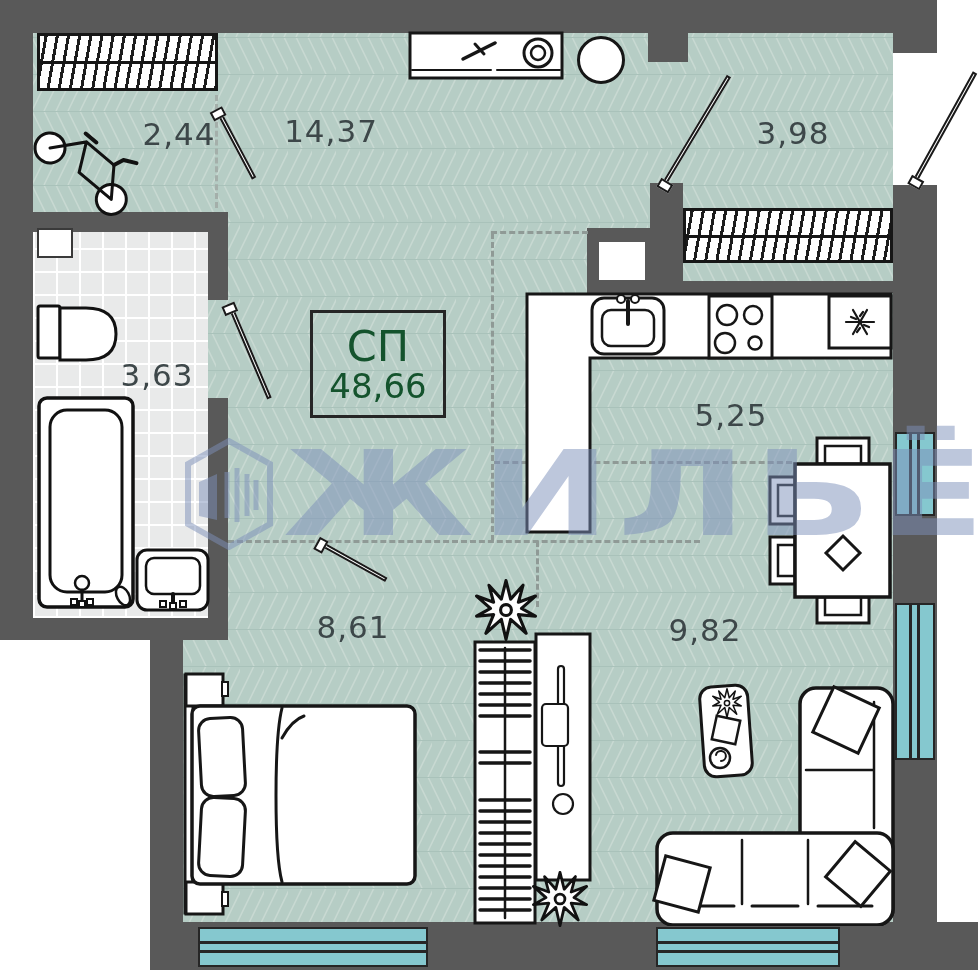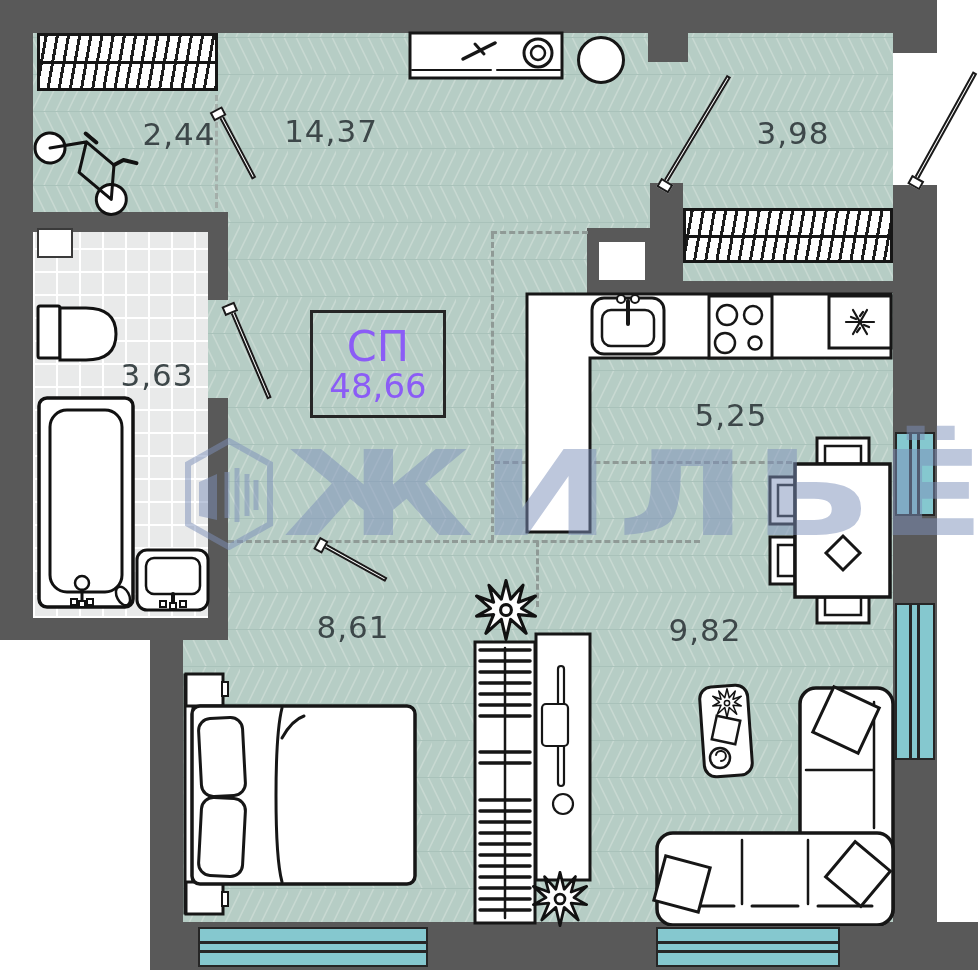--- a/index.html
+++ b/index.html
@@ -32,21 +32,21 @@
     transform-origin:2px 50%;z-index:6;box-sizing:border-box;}
   .leaf::before{content:"";position:absolute;left:-2px;top:-5px;width:6px;height:10px;
     background:#fff;border:2.5px solid var(--c-outline);}
   .fx{position:absolute;z-index:6;}
   .boiler{position:absolute;z-index:6;width:48px;height:48px;border:3px solid #161616;
     border-radius:50%;background:#fff;box-sizing:border-box;}
   .lbl{position:absolute;transform:translate(-50%,-50%);font-size:31px;color:var(--c-label);
     letter-spacing:1px;z-index:7;white-space:nowrap;}
   .spbox{position:absolute;left:310px;top:310px;width:136px;height:108px;border:3px solid #262626;
     box-sizing:border-box;display:flex;flex-direction:column;align-items:center;justify-content:center;
-    z-index:7;color:#8b5cf6;}
+    z-index:7;color:#14532d;}
   .sp-type{font-size:43px;line-height:44px;}
   .sp-area{font-size:34px;line-height:36px;}
   .wm{position:absolute;left:183px;top:430px;height:128px;display:flex;align-items:center;gap:8px;
     opacity:.5;color:var(--c-watermark);z-index:8;pointer-events:none;}
   .wm .wm-text{font-weight:bold;font-size:118px;letter-spacing:5px;transform:scaleX(1.32);
     transform-origin:0 50%;white-space:nowrap;line-height:1;}
   svg{display:block;}
 </style>
 </head>
 <body>

